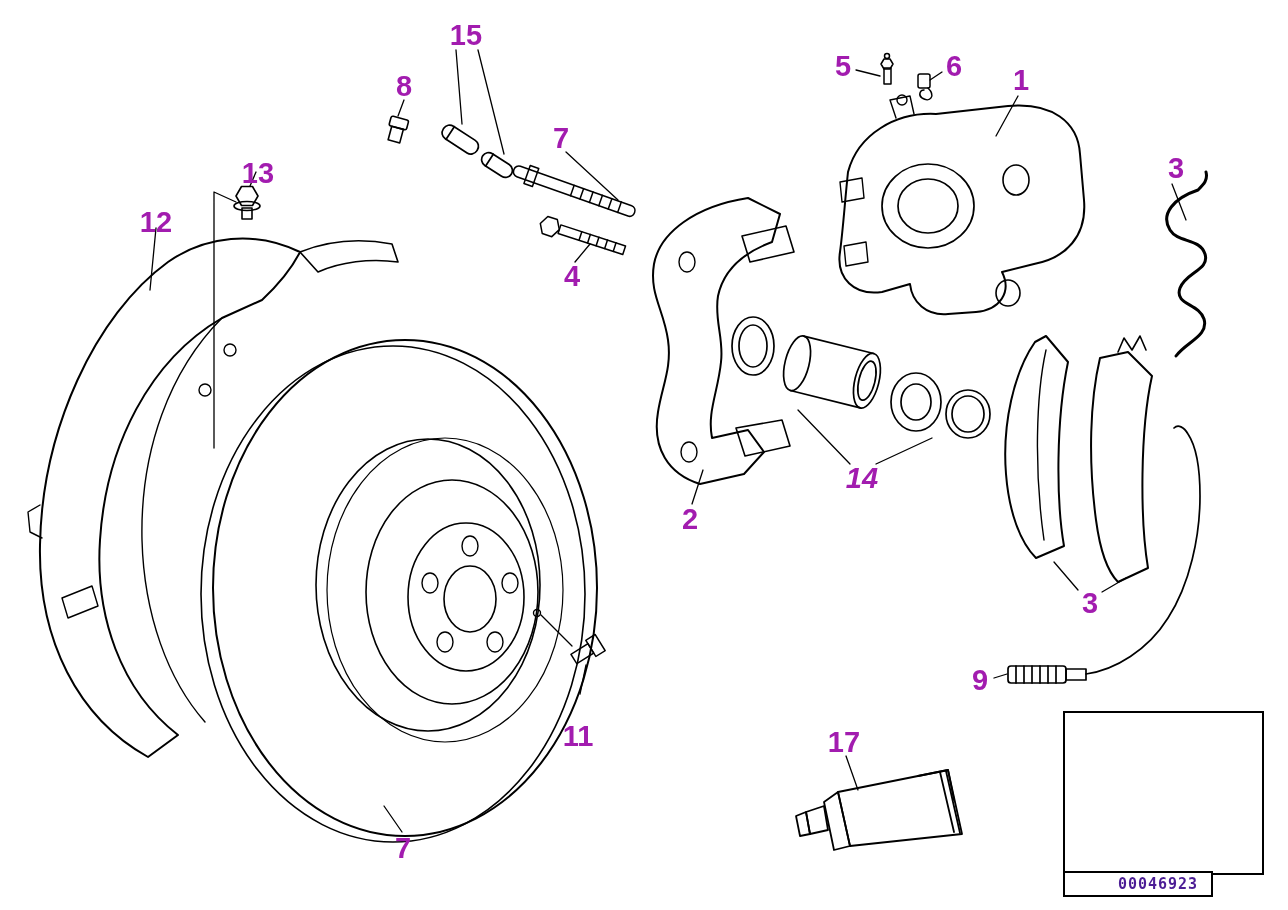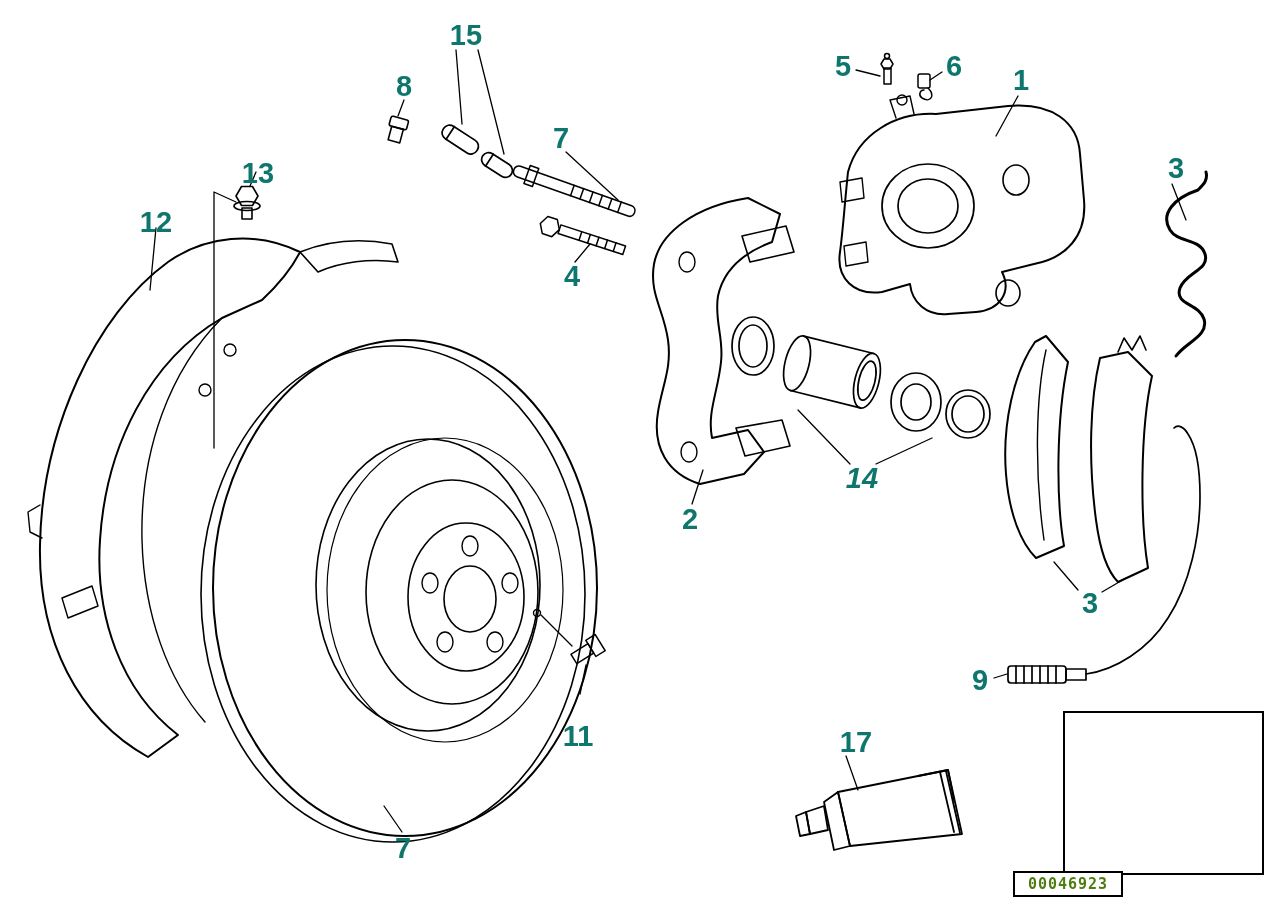--- a/index.html
+++ b/index.html
@@ -1,33 +1,33 @@
 <!DOCTYPE html>
 <html><head>
 <meta charset="utf-8">
 <style>
   html,body{margin:0;padding:0;background:#fff;}
   .stage{position:relative;width:1288px;height:910px;background:#fff;overflow:hidden;
          font-family:"Liberation Sans",sans-serif;}
   svg{position:absolute;left:0;top:0;}
   .callout{position:absolute;transform:translate(-50%,-50%);
-           font:bold 29px "Liberation Sans",sans-serif;color:#0f766e;line-height:1;
+           font:bold 29px "Liberation Sans",sans-serif;color:#a21caf;line-height:1;
            cursor:pointer;user-select:none;}
   .c1{left:1021px;top:80px;}  .c2{left:690px;top:519px;}  .c3{left:1176px;top:168px;}
   .c4{left:572px;top:276px;}  .c5{left:843px;top:66px;}   .c6{left:954px;top:66px;}
   .c7{left:561px;top:138px;}  .c8{left:404px;top:86px;}   .c9{left:980px;top:680px;}
   .c10{left:403px;top:848px;} .c11{left:578px;top:736px;} .c12{left:156px;top:222px;}
   .c13{left:258px;top:173px;} .c14{left:862px;top:478px;font-style:italic;} .c15{left:466px;top:35px;}
-  .c16{left:1090px;top:603px;}.c17{left:844px;top:742px;margin-left:12px;}
+  .c16{left:1090px;top:603px;}.c17{left:844px;top:742px;}
   .thumb-box{position:absolute;left:1063px;top:711px;width:197px;height:160px;
              border:2px solid #000;background:#fff;}
-  .code-box{position:absolute;left:1013px;top:871px;width:106px;height:22px;
+  .code-box{position:absolute;left:1063px;top:871px;width:106px;height:22px;
             border:2px solid #000;background:#fff;display:flex;align-items:center;
             justify-content:center;font:bold 15px "DejaVu Sans Mono",monospace;
-            letter-spacing:1px;color:#4d7c0f;}
+            letter-spacing:1px;color:#4c1d95;padding-left:40px;}
 </style>
 </head>
 <body>
 
 <div class="stage">
 
   <svg width="1288" height="910" viewBox="0 0 1288 910" fill="none" stroke="#000" stroke-width="2" stroke-linecap="round" stroke-linejoin="round">
 
     <g>
       <path d="M 300 252 C 255 230 205 236 168 262 C 95 315 42 430 40 545 C 38 640 78 718 148 757 L 178 735 C 120 690 95 615 100 540 C 106 445 150 360 222 318 L 262 300 C 278 285 292 268 300 252 Z"></path>

